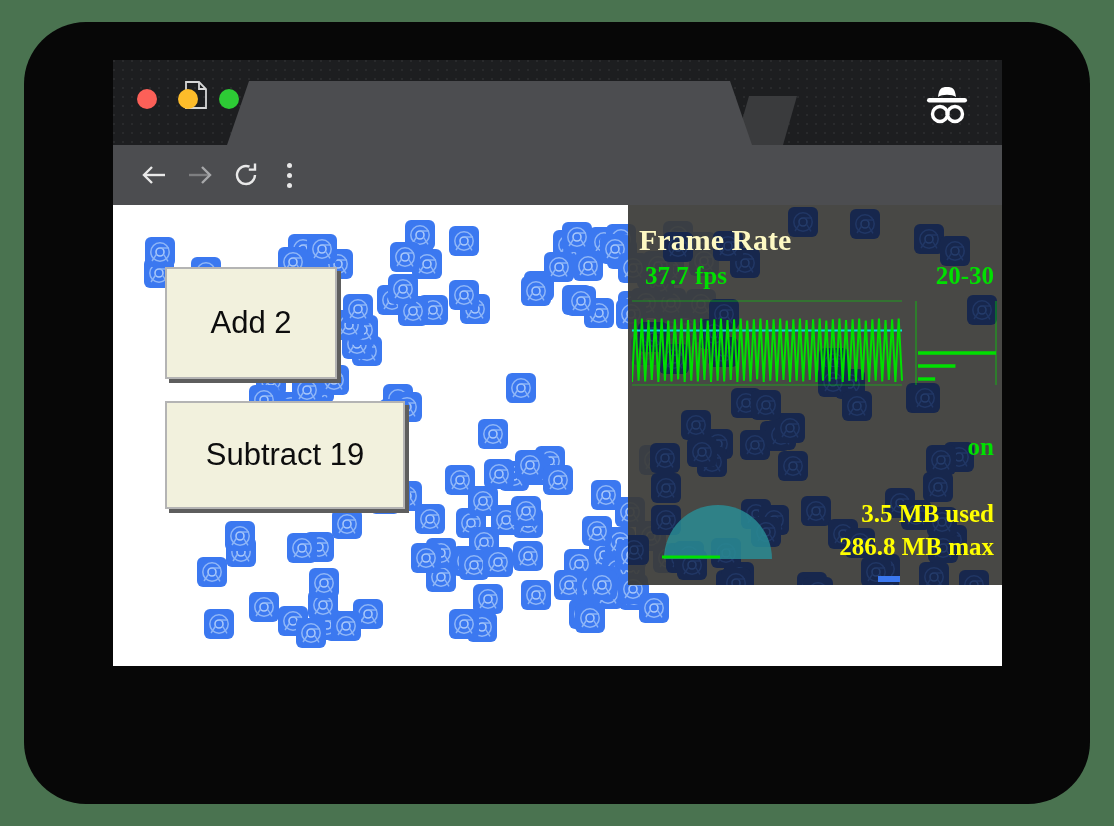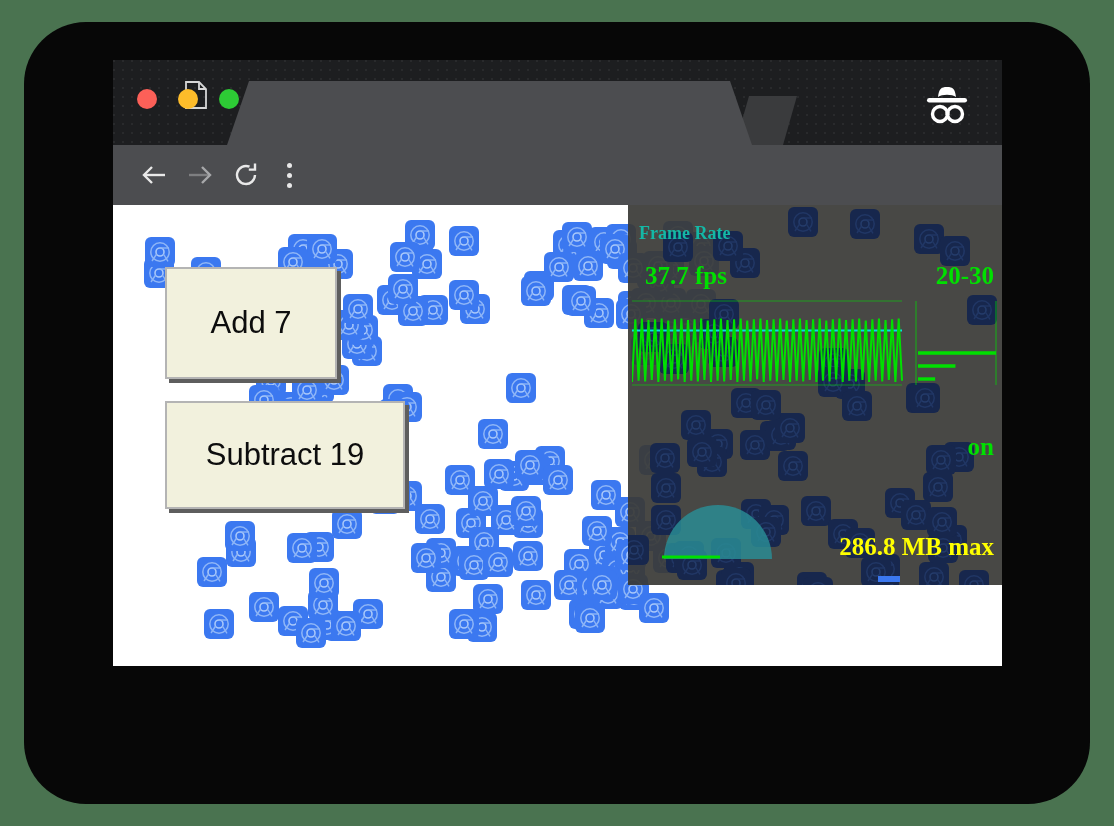--- a/index.html
+++ b/index.html
@@ -235,22 +235,22 @@
     position: absolute;
     width: 30px;
     height: 30px;
     border-radius: 6px;
     background: #17274d;
   }
   .hud-particle svg { position: absolute; left: 4px; top: 4px; opacity: .45; }
 
   .hud-title {
     position: absolute;
-    color: #14b8a6;
-    font-size: 18px;
+    color: #fef9c3;
+    font-size: 30px;
     font-weight: bold;
     z-index: 6;
     white-space: nowrap;
   }
   .hud-value {
     position: absolute;
     font-size: 25px;
     font-weight: bold;
     z-index: 6;
     white-space: nowrap;
@@ -1812,21 +1812,21 @@
           <svg width="22" height="22" viewBox="0 0 22 22">
             <circle cx="11" cy="11" r="9.2" fill="none" stroke="#8fb6f7" stroke-width="1.5"></circle>
             <circle cx="11" cy="11" r="4" fill="none" stroke="#a9c8fa" stroke-width="1.6"></circle>
             <path d="M11 7 L20 7" stroke="#8fb6f7" stroke-width="1.4" fill="none"></path>
             <path d="M7.6 13 L3 20" stroke="#8fb6f7" stroke-width="1.4" fill="none"></path>
             <path d="M14.4 13 L19 20.4" stroke="#8fb6f7" stroke-width="1.4" fill="none"></path>
           </svg>
         </div>
       </div>
 
-    <div class="page-button" id="btn-add10">Add 7</div>
+    <div class="page-button" id="btn-add10">Add 2</div>
     <div class="page-button" id="btn-subtract10">Subtract 19</div>
 
     <div id="hud">
 
       <div id="hud-particles">
           <div class="hud-particle" style="left: 339px; top: 90px;">
             <svg width="22" height="22" viewBox="0 0 22 22">
               <circle cx="11" cy="11" r="9.2" fill="none" stroke="#2d4a82" stroke-width="1.5"></circle>
               <circle cx="11" cy="11" r="4" fill="none" stroke="#35568f" stroke-width="1.6"></circle>
               <path d="M11 7 L20 7" stroke="#2d4a82" stroke-width="1.4" fill="none"></path>
@@ -2396,20 +2396,21 @@
           <polyline points="0,84 3.2926829268292686,21.300000000000004 6.585365853658537,82.68 9.878048780487804,20.639999999999986 13.170731707317074,83.33999999999999 16.463414634146343,21.960000000000008 19.756097560975608,82.02 23.04878048780488,21.300000000000004 26.34146341463415,84 29.634146341463413,20.639999999999986 32.926829268292686,82.68 36.21951219512195,22.619999999999997 39.512195121951216,83.33999999999999 42.80487804878049,21.300000000000004 46.09756097560976,81.36000000000001 49.390243902439025,20.639999999999986 52.6829268292683,84 55.975609756097555,21.960000000000008 59.26829268292683,82.68 62.5609756097561,21.300000000000004 65.85365853658537,83.33999999999999 69.14634146341463,20.639999999999986 72.4390243902439,82.02 75.73170731707317,22.619999999999997 79.02439024390243,84 82.3170731707317,21.300000000000004 85.60975609756098,82.68 88.90243902439025,20.639999999999986 92.19512195121952,83.33999999999999 95.48780487804878,21.960000000000008 98.78048780487805,82.02 102.07317073170732,21.300000000000004 105.3658536585366,84 108.65853658536587,20.639999999999986 111.95121951219511,82.68 115.24390243902438,22.619999999999997 118.53658536585365,83.33999999999999 121.82926829268293,21.300000000000004 125.1219512195122,81.36000000000001 128.41463414634146,20.639999999999986 131.70731707317074,84 135,21.960000000000008 138.29268292682926,82.68 141.58536585365854,21.300000000000004 144.8780487804878,83.33999999999999 148.1707317073171,20.639999999999986 151.46341463414635,82.02 154.7560975609756,22.619999999999997 158.04878048780486,84 161.34146341463415,21.300000000000004 164.6341463414634,82.68 167.9268292682927,20.639999999999986 171.21951219512195,83.33999999999999 174.51219512195124,21.960000000000008 177.8048780487805,82.02 181.09756097560978,21.300000000000004 184.39024390243904,84 187.68292682926827,20.639999999999986 190.97560975609755,82.68 194.2682926829268,22.619999999999997 197.5609756097561,83.33999999999999 200.85365853658536,21.300000000000004 204.14634146341464,81.36000000000001 207.4390243902439,20.639999999999986 210.7317073170732,84 214.02439024390245,21.960000000000008 217.31707317073173,82.68 220.60975609756096,21.300000000000004 223.90243902439022,83.33999999999999 227.1951219512195,20.639999999999986 230.48780487804876,82.02 233.78048780487805,22.619999999999997 237.0731707317073,84 240.3658536585366,21.300000000000004 243.65853658536585,82.68 246.95121951219514,20.639999999999986 250.2439024390244,83.33999999999999 253.53658536585365,21.960000000000008 256.8292682926829,82.02 260.1219512195122,21.300000000000004 263.4146341463415,84 266.7073170731707,20.639999999999986 270,82.68" fill="none" stroke="#00e000" stroke-width="2"></polyline>
           <line x1="284" y1="3" x2="284" y2="87" stroke="#00e000" stroke-width="1" opacity=".7"></line>
           <line x1="364" y1="3" x2="364" y2="87" stroke="#00e000" stroke-width="1" opacity=".7"></line>
           <line x1="286" y1="55" x2="364" y2="55" stroke="#00e000" stroke-width="3.4"></line>
           <line x1="286" y1="68" x2="323.44" y2="68" stroke="#00e000" stroke-width="3.4"></line>
           <line x1="286" y1="81" x2="303.16" y2="81" stroke="#00e000" stroke-width="3.4"></line>
         </svg>
 
       <div class="hud-value" id="gr-value">on</div>
 
+      <div class="hud-value" id="gm-used">3.5 MB used</div>
       <div class="hud-value" id="gm-max">286.8 MB max</div>
 
       <svg id="gm-gauge" viewBox="0 0 116 62">
           <path d="M4 58 A54 54 0 0 1 112 58 Z" fill="#2a8d96" opacity=".82"></path>
           <line x1="2" y1="56" x2="60" y2="56" stroke="#00e000" stroke-width="3"></line>
         </svg>
     </div>
 
     <div id="scroll-nub"></div>
   </div>

